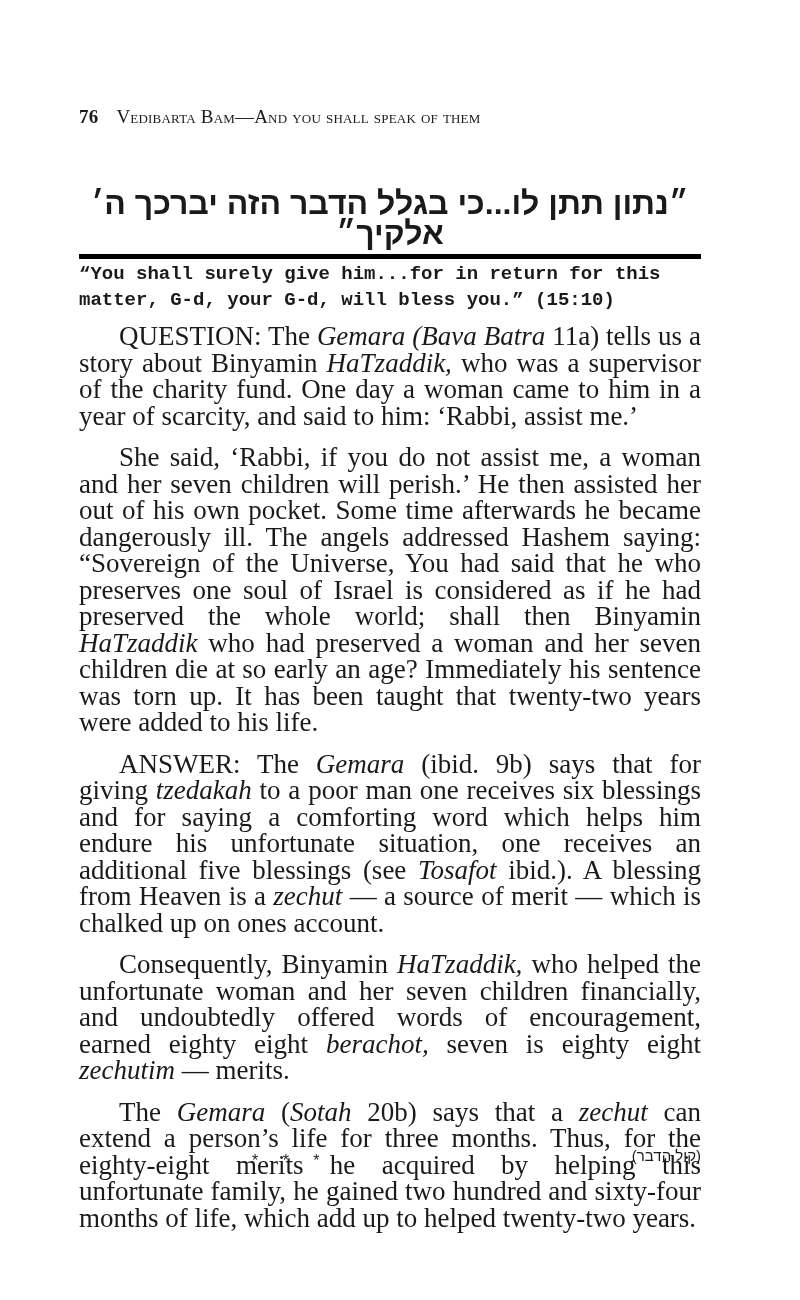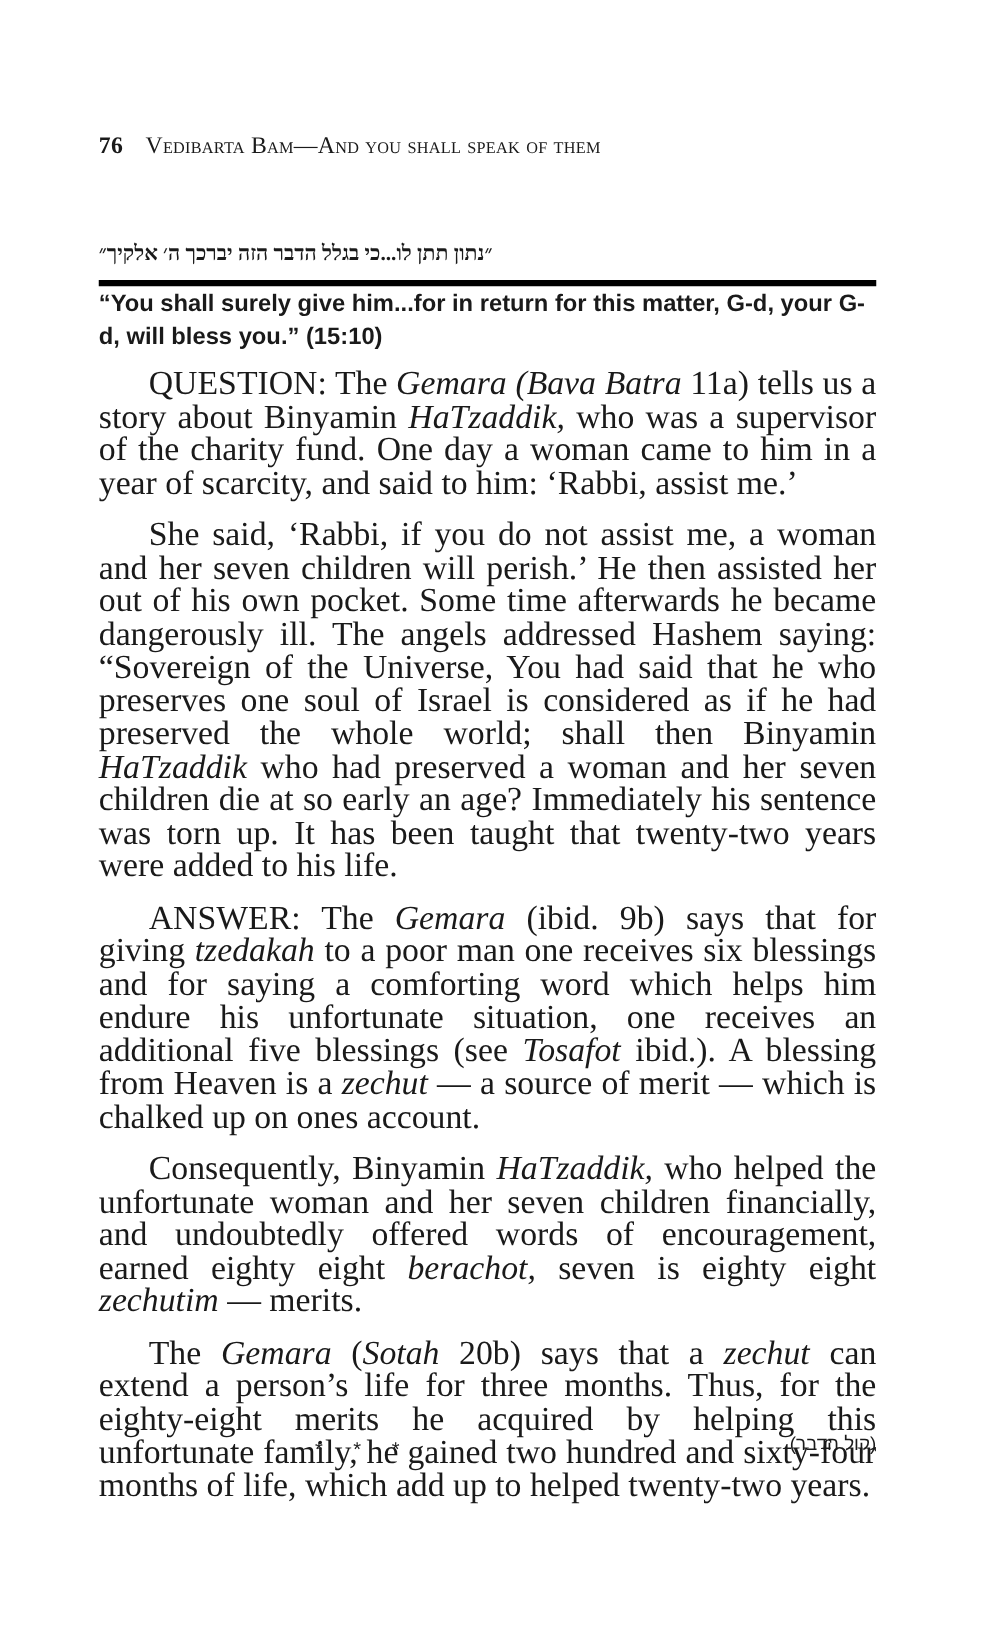--- a/index.html
+++ b/index.html
@@ -1,23 +1,23 @@
 <!DOCTYPE html>
 <html><head>
 <meta charset="utf-8">
 <style>
   html, body { margin:0; padding:0; background:#ffffff; }
   body { width:800px; height:1300px; position:relative; overflow:hidden; color:#1a1a1a; }
   .page { position:absolute; left:79px; top:70px; width:622px;margin-top:36px; }
   .running-head { font-family:"Liberation Serif", serif; font-size:19px; letter-spacing:0.2px; margin:0; height:30px; }
   .running-head .num { font-weight:bold; margin-right:18px; }
   .running-head .title { font-variant:small-caps; }
-  .hebrew-head { direction:rtl; text-align:left; font-family:Liberation Serif, serif; font-weight:bold; font-size:17px; margin-top:52px; line-height:30px; }
+  .hebrew-head { direction:rtl; text-align:center; font-family:Liberation Sans, sans-serif; font-weight:bold; font-size:32px; margin-top:52px; line-height:30px; }
   .rule { height:5px; background:#000; margin-top:6px; }
-  .translation { font-family:Liberation Sans, sans-serif; font-weight:bold; font-size:19px; line-height:26px; margin-top:2px; }
+  .translation { font-family:Liberation Mono, monospace; font-weight:bold; font-size:19px; line-height:26px; margin-top:2px; }
   .para { font-family:"Liberation Serif", serif; font-size:27px; line-height:26.5px; text-align:justify; text-indent:40px; margin:0 0 15px 0; }
   .para:first-of-type { margin-top:10px; }
   .para i { font-style:italic; }
   .stars { position:absolute; left:252px; font-family:"Liberation Sans", sans-serif; font-size:16px; letter-spacing:10px; top:1152px; }
   .source { position:absolute; right:99px; top:1147px; direction:rtl; font-family:"Liberation Sans", sans-serif; font-size:15px; }
 </style>
 </head>
 <body>
 
 <div class="page">

